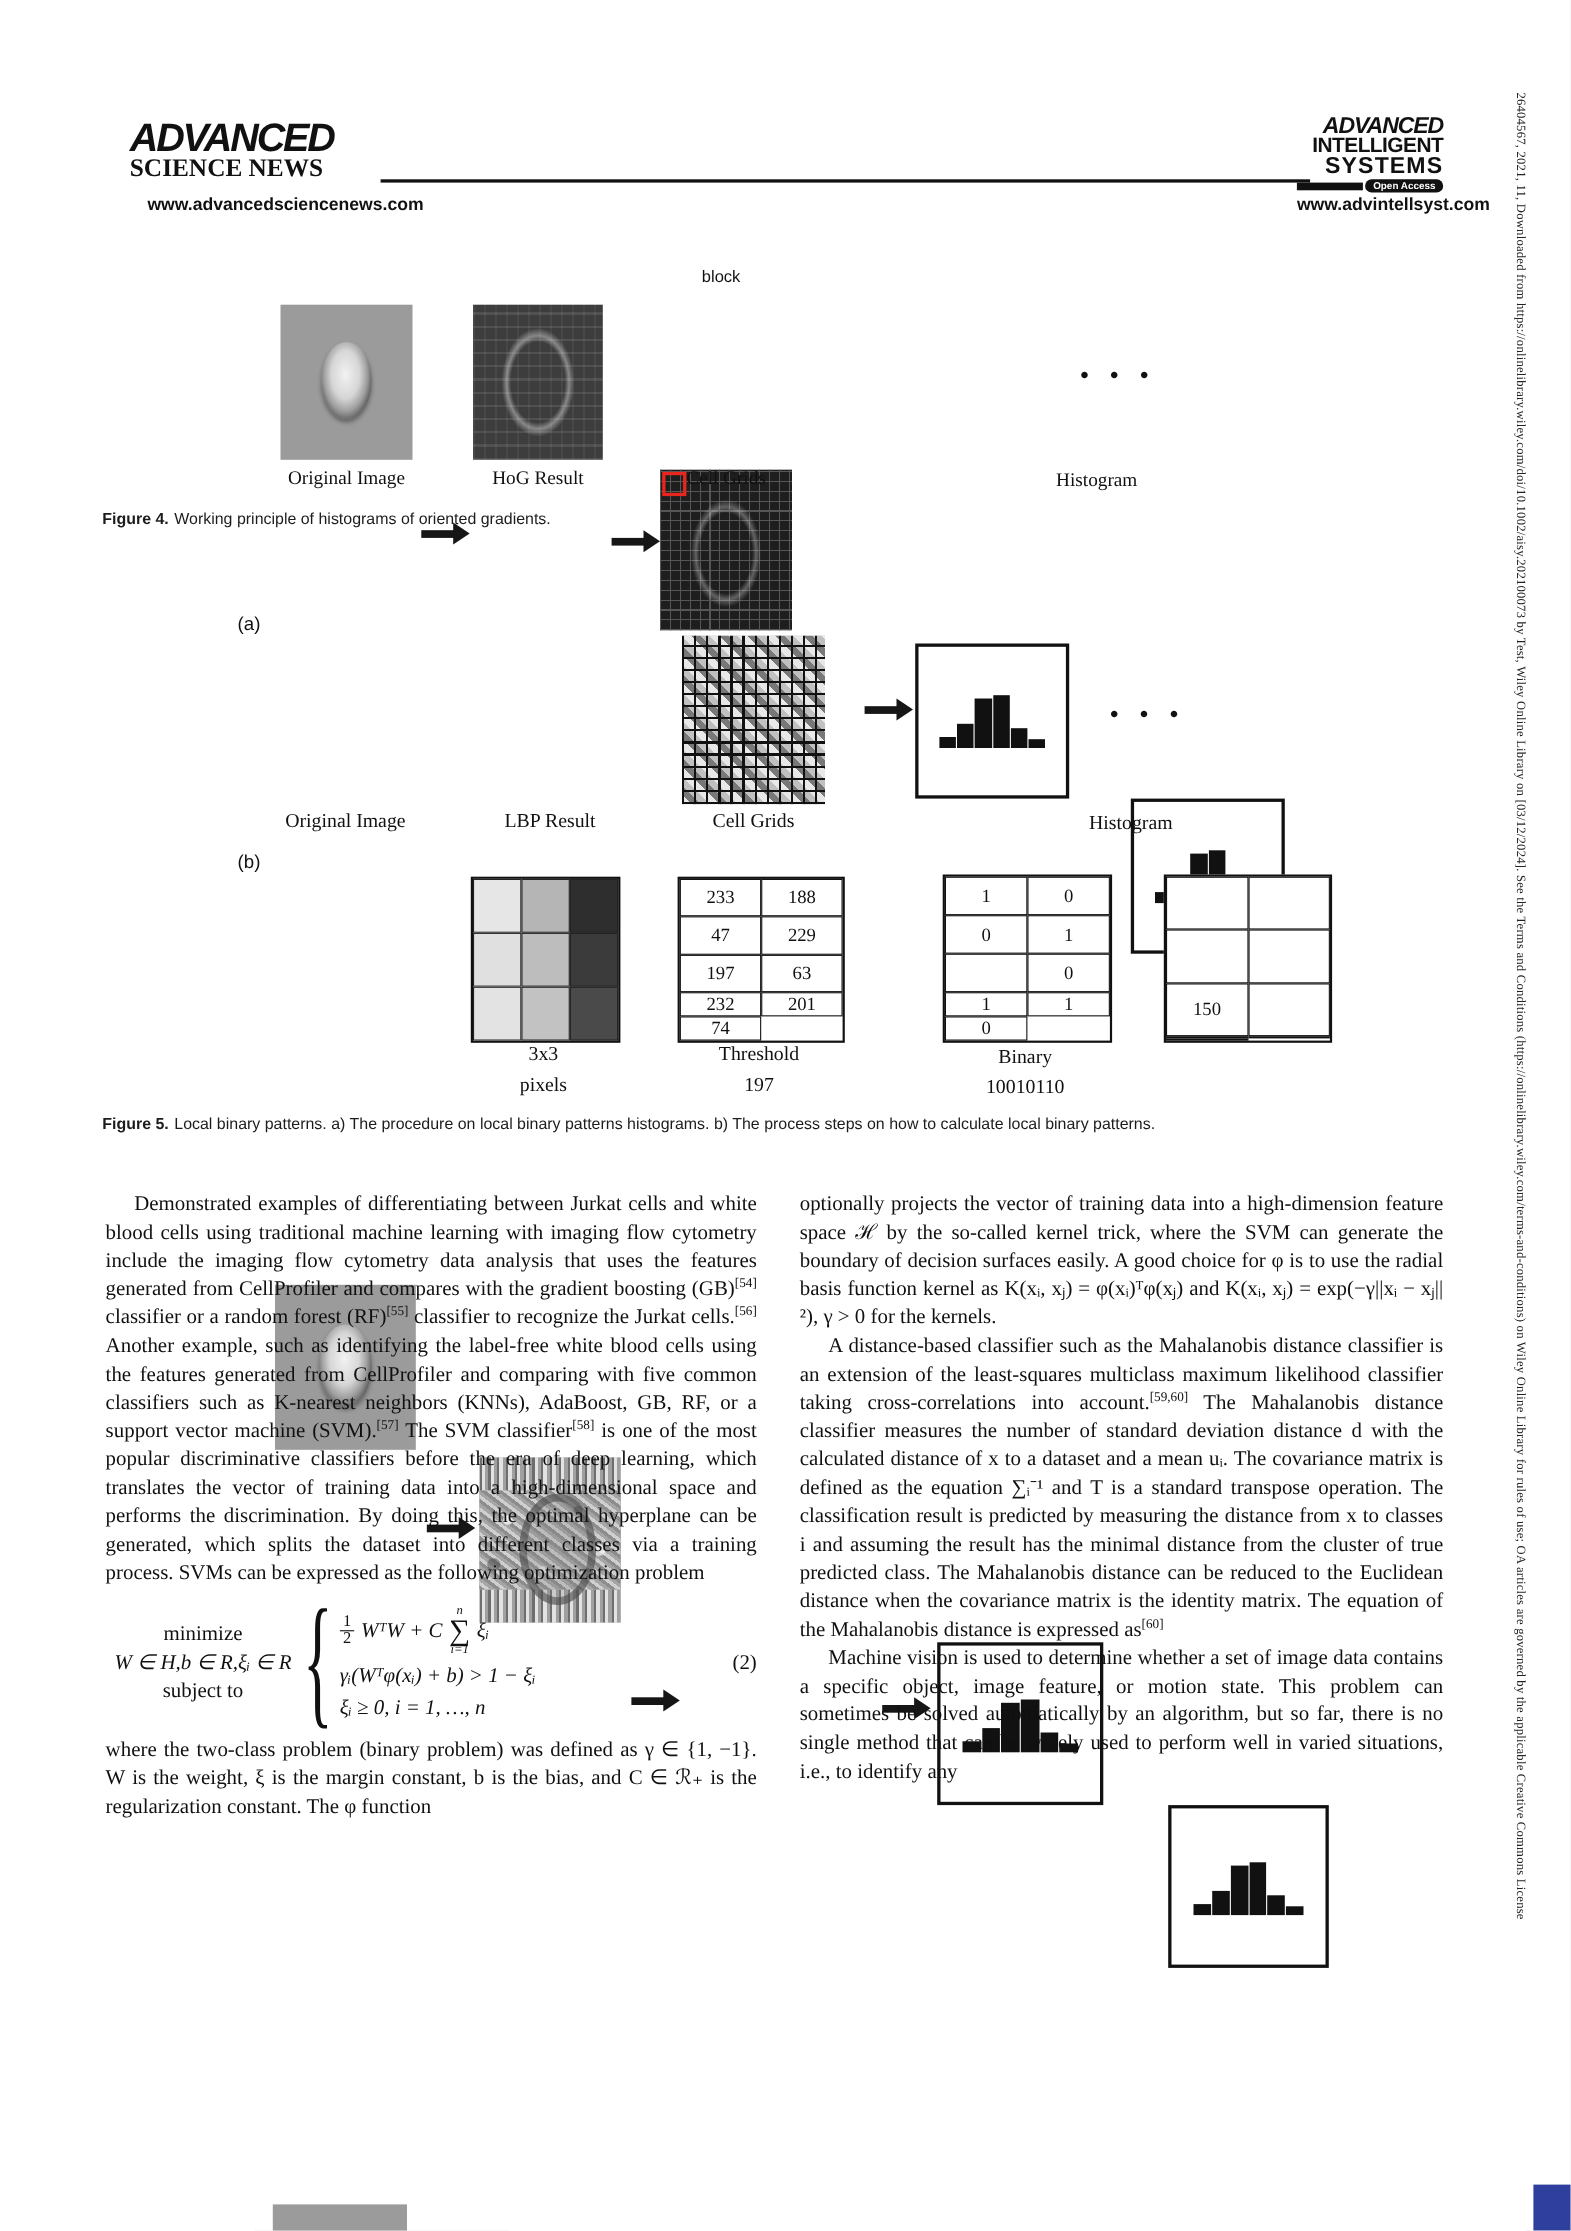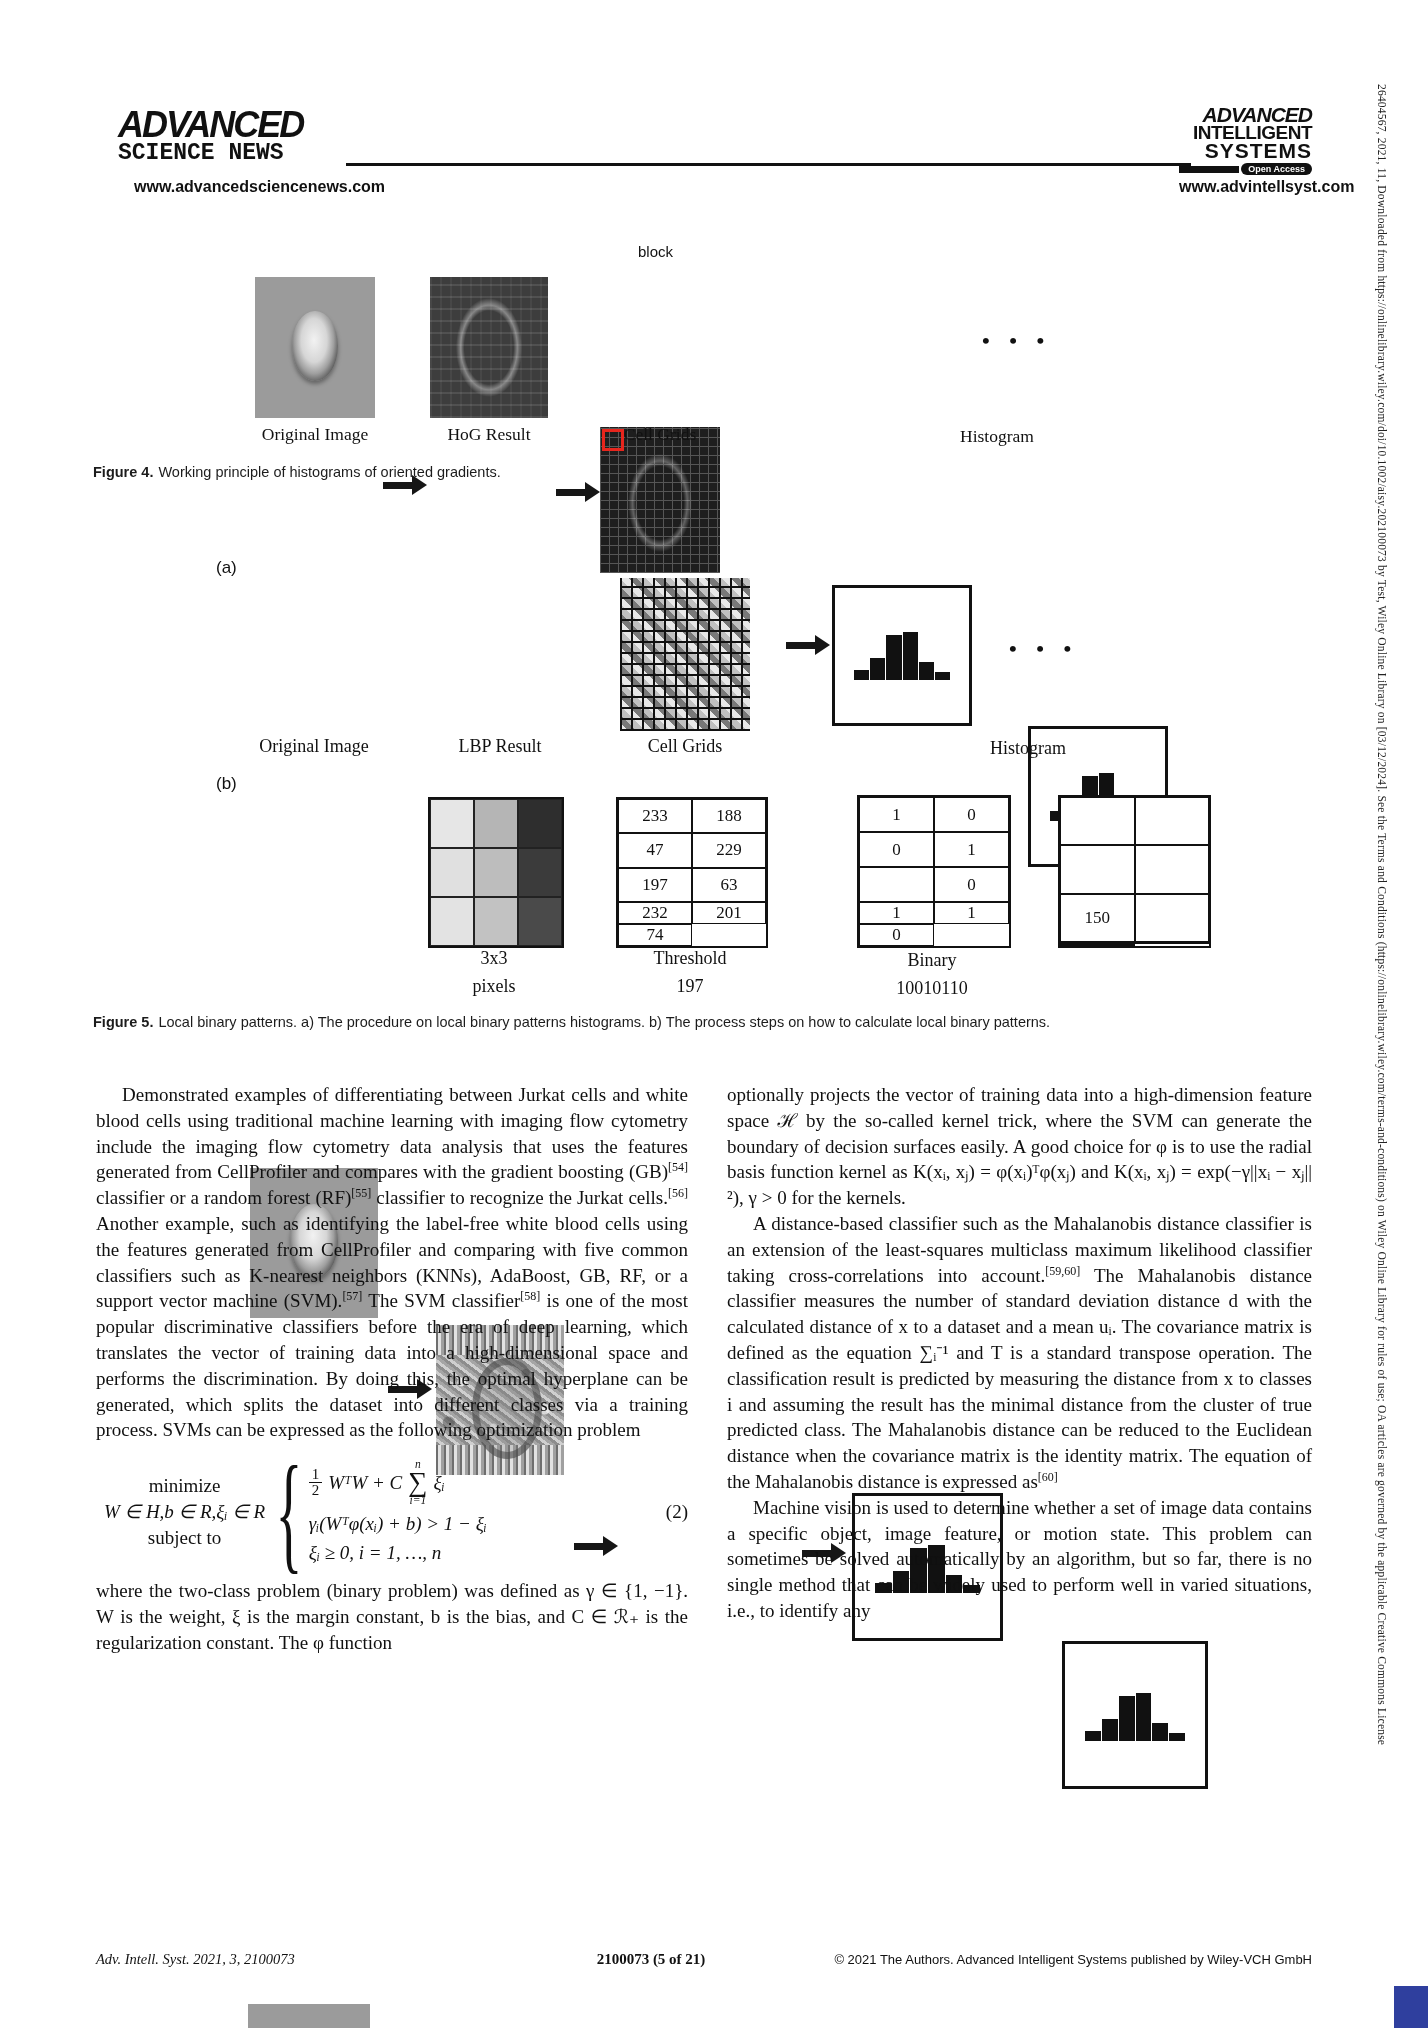--- a/index.html
+++ b/index.html
@@ -3,21 +3,21 @@
 <meta charset="utf-8">
 <style>
   html,body{margin:0;padding:0;background:#e8e8e8;}
   .page{position:relative;width:1428px;height:2028px;background:#ffffff;margin:0 auto;
         font-family:"Liberation Serif",serif;color:#111;overflow:hidden;}
   .abs{position:absolute;}
 
   
   .asn-line1{font-family:"Liberation Sans",sans-serif;font-style:italic;font-weight:900;
              font-size:36px;line-height:33px;letter-spacing:-2px;color:#111;}
-  .asn-line2{font-family:Liberation Mono, monospace;font-weight:700;font-size:23px;
+  .asn-line2{font-family:Liberation Serif, serif;font-weight:700;font-size:23px;
              line-height:24px;letter-spacing:0px;color:#111;}
   .hdr-url{font-family:"Liberation Sans",sans-serif;font-weight:700;font-size:16px;color:#111;}
   .hdr-rule{background:#111;height:3px;}
   .ais-box{width:133px;text-align:right;}
   .ais-l1{font-family:"Liberation Sans",sans-serif;font-style:italic;font-weight:900;
           font-size:21px;line-height:19px;letter-spacing:-1px;}
   .ais-l2{font-family:"Liberation Sans",sans-serif;font-weight:700;font-size:19px;line-height:17px;letter-spacing:-0.5px;}
   .ais-l3{font-family:"Liberation Sans",sans-serif;font-weight:900;font-size:21px;line-height:19px;letter-spacing:1px;}
   .ais-bar-row{display:flex;align-items:center;margin-top:3px;}
   .ais-bar{flex:1;height:7px;background:#111;}
@@ -315,20 +315,15 @@
 
     <div class="para">where the two-class problem (binary problem) was defined as γ ∈ {1, −1}. W is the weight, ξ is the margin constant, b is the bias, and C ∈ ℛ₊ is the regularization constant. The φ function</div>
   </div>
 
   <div class="col" style="left:727px;width:585px;">
     <div class="para">optionally projects the vector of training data into a high-dimension feature space ℋ by the so-called kernel trick, where the SVM can generate the boundary of decision surfaces easily. A good choice for φ is to use the radial basis function kernel as K(xᵢ, xⱼ) = φ(xᵢ)ᵀφ(xⱼ) and K(xᵢ, xⱼ) = exp(−γ||xᵢ − xⱼ||²), γ &gt; 0 for the kernels.</div>
     <div class="para indent" style="margin-top:0px;">A distance-based classifier such as the Mahalanobis distance classifier is an extension of the least-squares multiclass maximum likelihood classifier taking cross-correlations into account.<sup>[59,60]</sup> The Mahalanobis distance classifier measures the number of standard deviation distance d with the calculated distance of x to a dataset and a mean uᵢ. The covariance matrix is defined as the equation ∑ᵢ⁻¹ and T is a standard transpose operation. The classification result is predicted by measuring the distance from x to classes i and assuming the result has the minimal distance from the cluster of true predicted class. The Mahalanobis distance can be reduced to the Euclidean distance when the covariance matrix is the identity matrix. The equation of the Mahalanobis distance is expressed as<sup>[60]</sup></div>
     <div class="para indent">Machine vision is used to determine whether a set of image data contains a specific object, image feature, or motion state. This problem can sometimes be solved automatically by an algorithm, but so far, there is no single method that can be widely used to perform well in varied situations, i.e., to identify any</div>
   </div>
 
-  <div class="footer">
-    <span class="foot-left">Adv. Intell. Syst. 2021, 3, 2100073</span>
-    <span class="foot-center">2100073 (5 of 21)</span>
-    <span class="foot-right">© 2021 The Authors. Advanced Intelligent Systems published by Wiley-VCH GmbH</span>
-  </div>
 
   <div class="corner-mark" style="background: rgb(47, 63, 158);"></div>
 </div>
 
 </body></html>

